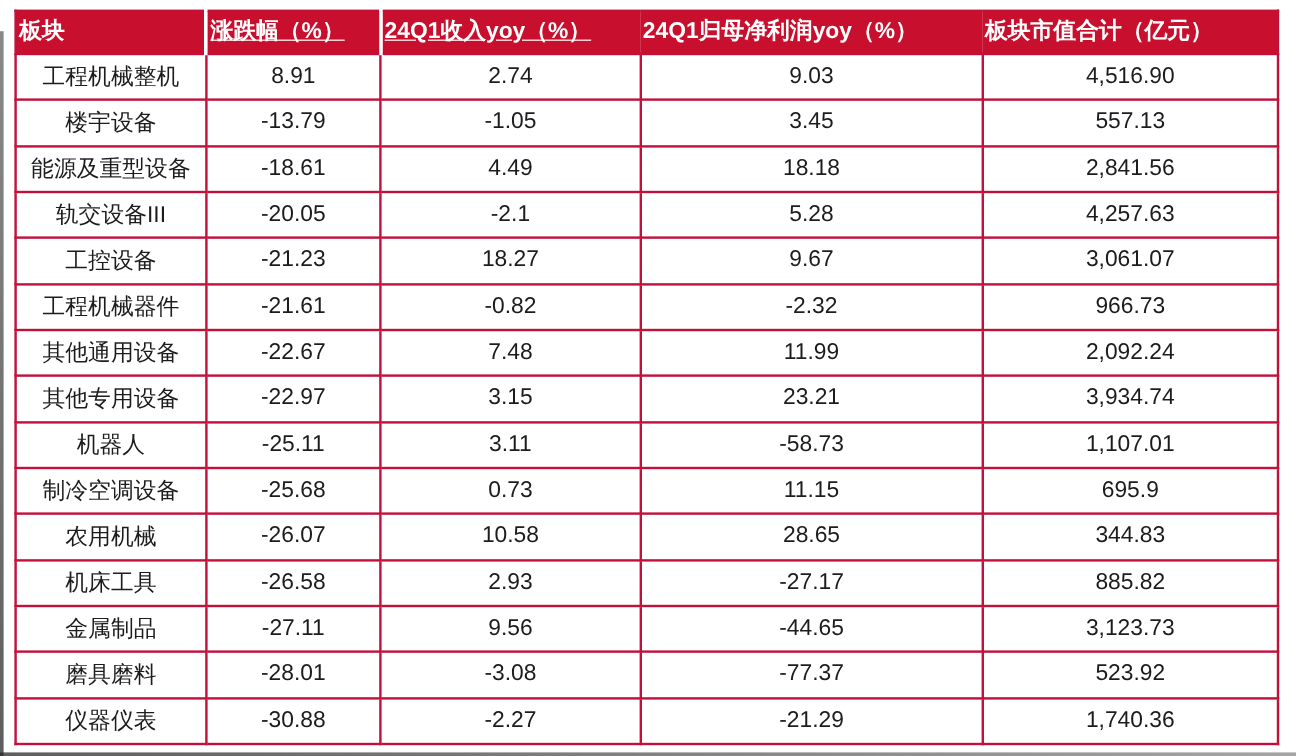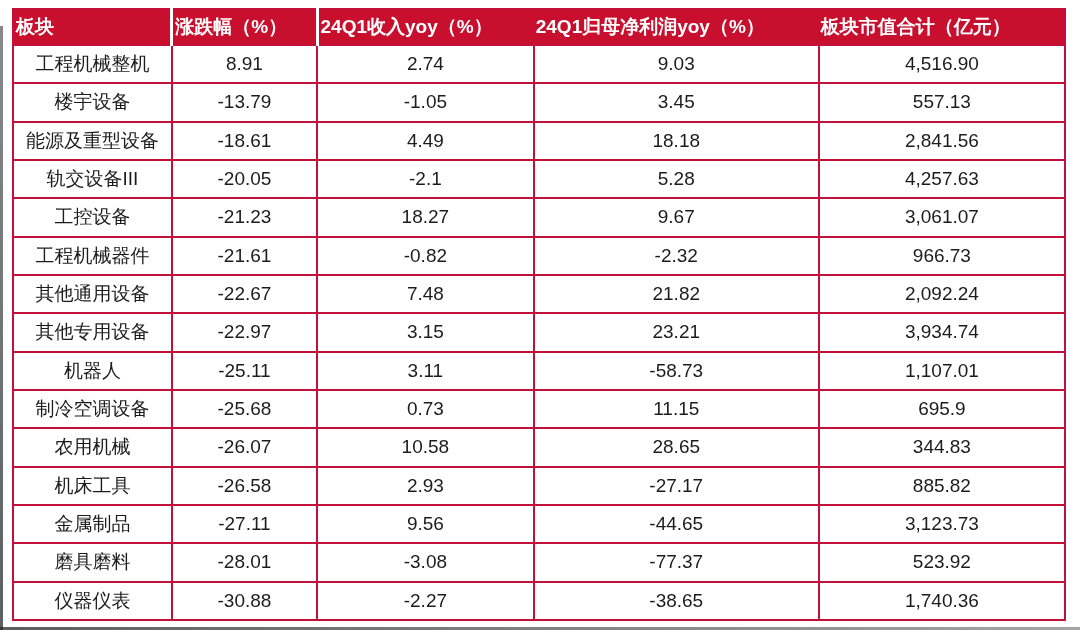--- a/index.html
+++ b/index.html
@@ -38,21 +38,21 @@
   col.c5{width:23.4%}
   thead th{
     background:var(--header-bg);
     color:var(--header-text);
     font-size:19px;font-weight:bold;
     height:34px;line-height:34px;
     text-align:left;vertical-align:middle;
     padding:0 2px;white-space:nowrap;
     border:0;
   }
-  thead th.sep{border-left:3px solid #ffffff;}
+  thead th.sep{border-left:3px solid #ffffff;text-decoration:underline;}
   tbody td{
     border:2px solid var(--grid);
     background:#ffffff;
     color:var(--cell-text);
     font-size:19px;
     text-align:center;vertical-align:middle;
     padding:0 2px;white-space:nowrap;
   }
 </style>
 </head>
@@ -119,21 +119,21 @@
           <td>工程机械器件</td>
           <td>-21.61</td>
           <td>-0.82</td>
           <td>-2.32</td>
           <td>966.73</td>
         </tr>
         <tr>
           <td>其他通用设备</td>
           <td>-22.67</td>
           <td>7.48</td>
-          <td>21.82</td>
+          <td>11.99</td>
           <td>2,092.24</td>
         </tr>
         <tr>
           <td>其他专用设备</td>
           <td>-22.97</td>
           <td>3.15</td>
           <td>23.21</td>
           <td>3,934.74</td>
         </tr>
         <tr>
@@ -175,18 +175,18 @@
           <td>磨具磨料</td>
           <td>-28.01</td>
           <td>-3.08</td>
           <td>-77.37</td>
           <td>523.92</td>
         </tr>
         <tr>
           <td>仪器仪表</td>
           <td>-30.88</td>
           <td>-2.27</td>
-          <td>-38.65</td>
+          <td>-21.29</td>
           <td>1,740.36</td>
         </tr>
       </tbody>
   </table>
 </div>
 
 </body></html>

